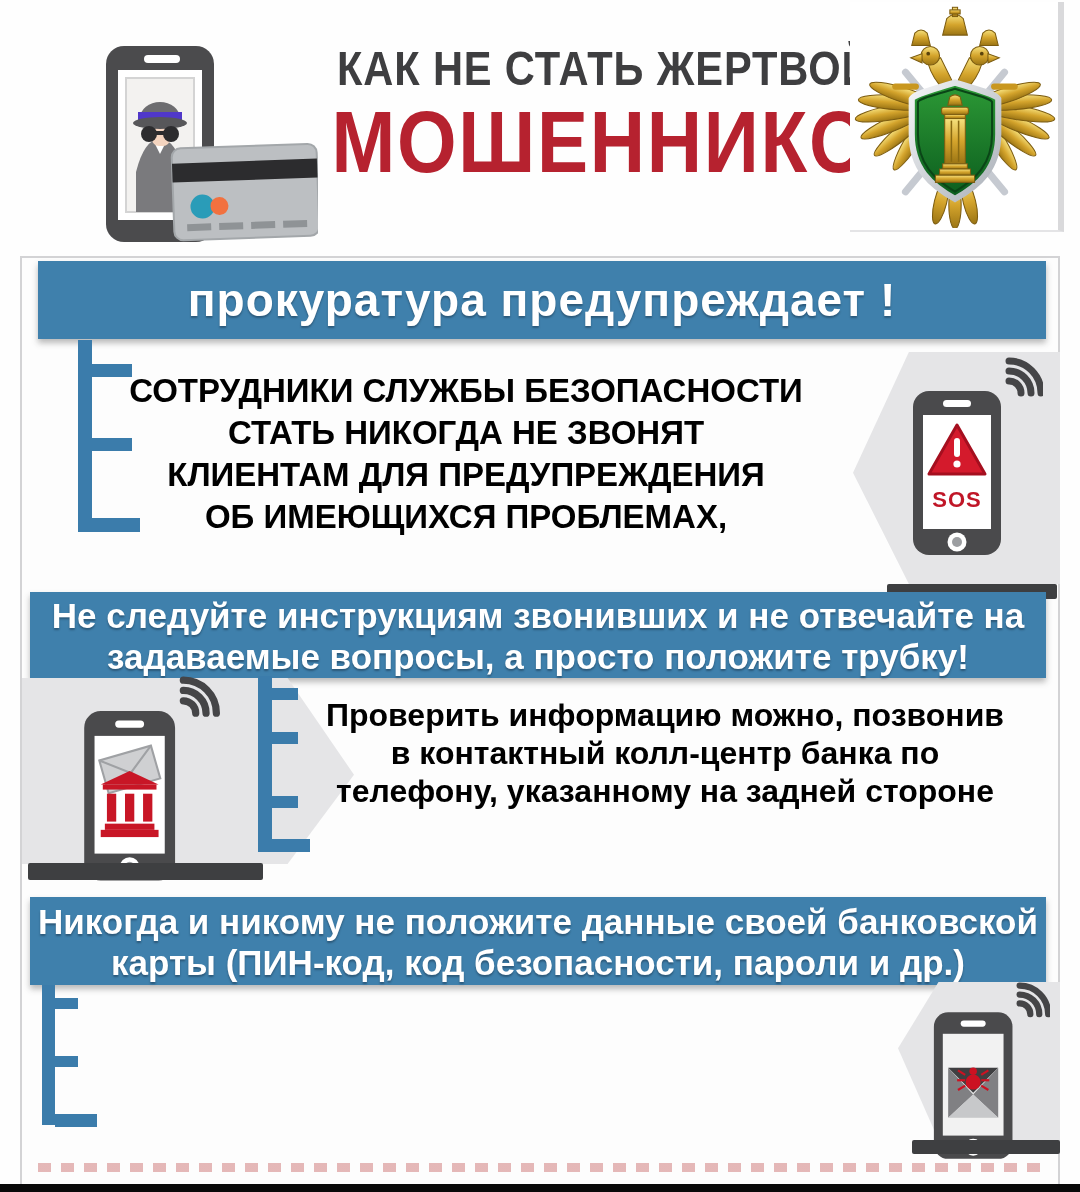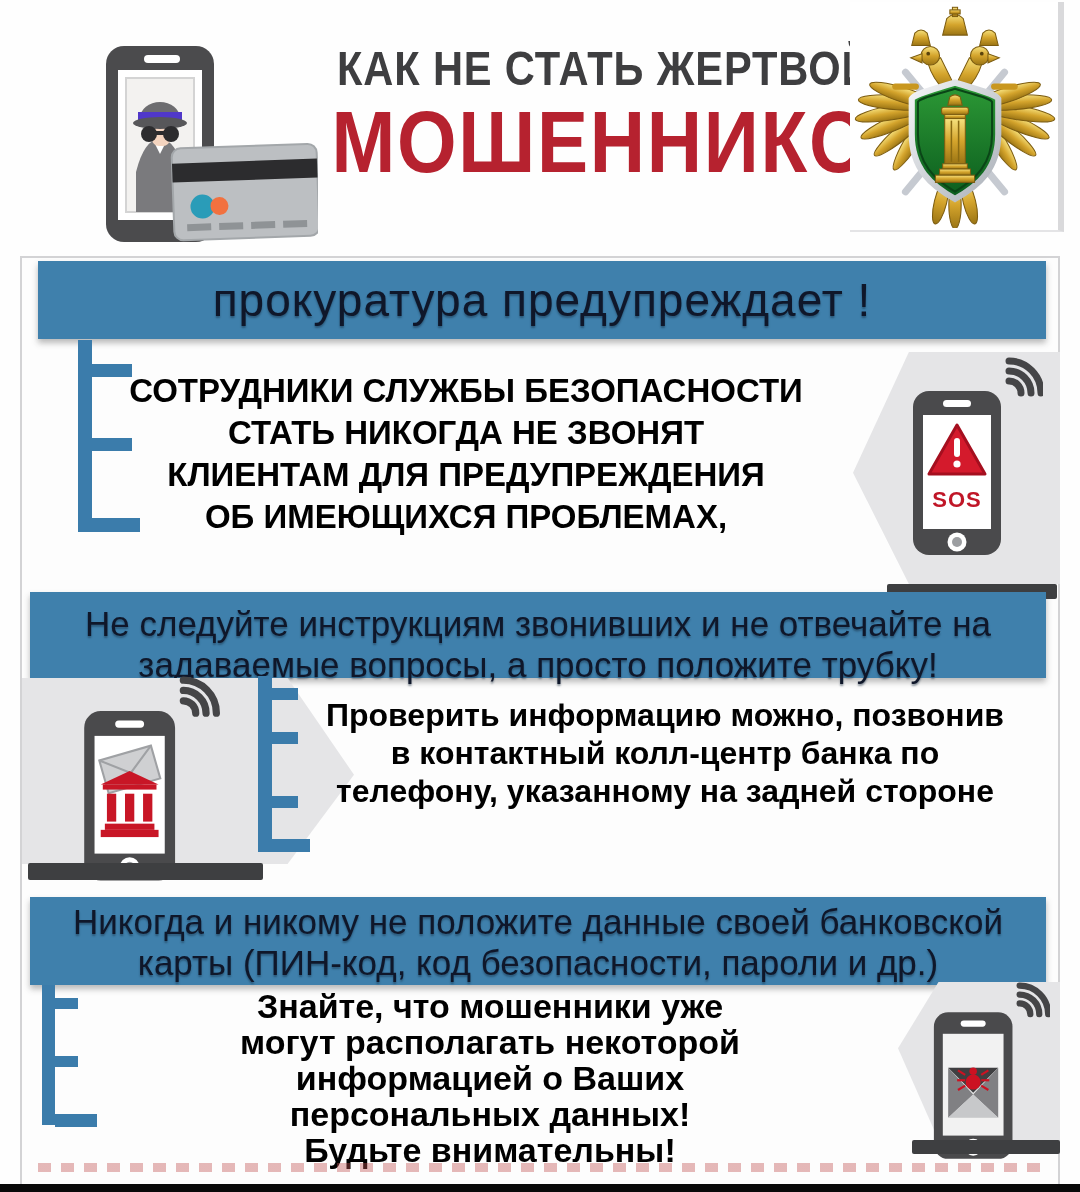--- a/index.html
+++ b/index.html
@@ -14,24 +14,24 @@
   .title-l2 { font-size:88px; font-weight:bold; color:#b6222f; letter-spacing:2px; margin-top:2px;
               transform:scaleX(.87); transform-origin:center; white-space:nowrap; line-height:1.0; }
   .emblem-card { left:850px; top:2px; width:214px; height:230px; background:#fff;
                  border-right:6px solid #d9d9db; border-bottom:2px solid #e4e4e6; }
 
   
   .frame { left:20px; top:256px; width:1040px; height:930px;
            border:2px solid #d3d3d5; background:#fdfdfd; }
 
   
-  .banner { background:#3f80ac; color:#0f172a; font-weight:normal; text-align:center;
+  .banner { background:#3f80ac; color:#ffffff; font-weight:bold; text-align:center;
             text-shadow:0 2px 2px rgba(20,40,60,.45); box-shadow:0 4px 6px rgba(60,60,60,.35); }
   .banner1 { left:38px; top:261px; width:1008px; height:78px; font-size:46px; line-height:78px; letter-spacing:1px; }
-  .banner2 { left:30px; top:592px; width:1016px; height:86px; font-size:35px; line-height:41px; padding-top:11px; }
+  .banner2 { left:30px; top:592px; width:1016px; height:86px; font-size:35px; line-height:41px; padding-top:3px; }
   .banner3 { left:30px; top:897px; width:1016px; height:88px; font-size:35px; line-height:41px; padding-top:4px; }
 
   
   .btext { font-weight:bold; color:#000000; text-align:center; }
   .s1text { left:104px; top:370px; width:724px; font-size:33px; line-height:42px; }
   .s2text { left:295px; top:696px; width:740px; font-size:32px; line-height:38px; }
   .s3text { left:150px; top:988px; width:680px; font-size:34px; line-height:36px; }
 
   
   .blue { background:#3b7cab; }
@@ -255,27 +255,20 @@
   <div class="abs banner banner3">
     <div>Никогда и никому не положите данные своей банковской</div>
     <div>карты (ПИН-код, код безопасности, пароли и др.)</div>
   </div>
 
   <div class="abs blue" style="left:42px; top:985px; width:13px; height:140px;"></div>
   <div class="abs blue" style="left:42px; top:998px; width:36px; height:11px;"></div>
   <div class="abs blue" style="left:42px; top:1056px; width:36px; height:11px;"></div>
   <div class="abs blue" style="left:55px; top:1114px; width:42px; height:13px;"></div>
 
-  <div class="abs btext s3text">
-    <div>Знайте, что мошенники уже</div>
-    <div>могут располагать некоторой</div>
-    <div>информацией о Ваших</div>
-    <div>персональных данных!</div>
-    <div>Будьте внимательны!</div>
-  </div>
 
   <div class="abs chev chev3"></div>
   <div class="abs" style="left:916px; top:982px;">
     <svg width="134" height="192" viewBox="0 0 150 215">
       <g stroke="#454547" stroke-width="7" fill="none" stroke-linecap="round" transform="translate(116,36)">
         <path d="M0,-12 A12 12 0 0 1 12 0"></path>
         <path d="M0,-22 A22 22 0 0 1 22 0"></path>
         <path d="M0,-32 A32 32 0 0 1 32 0"></path>
       </g>
       <rect x="20" y="34" width="88" height="164" rx="16" fill="#4a4a4c"></rect>

